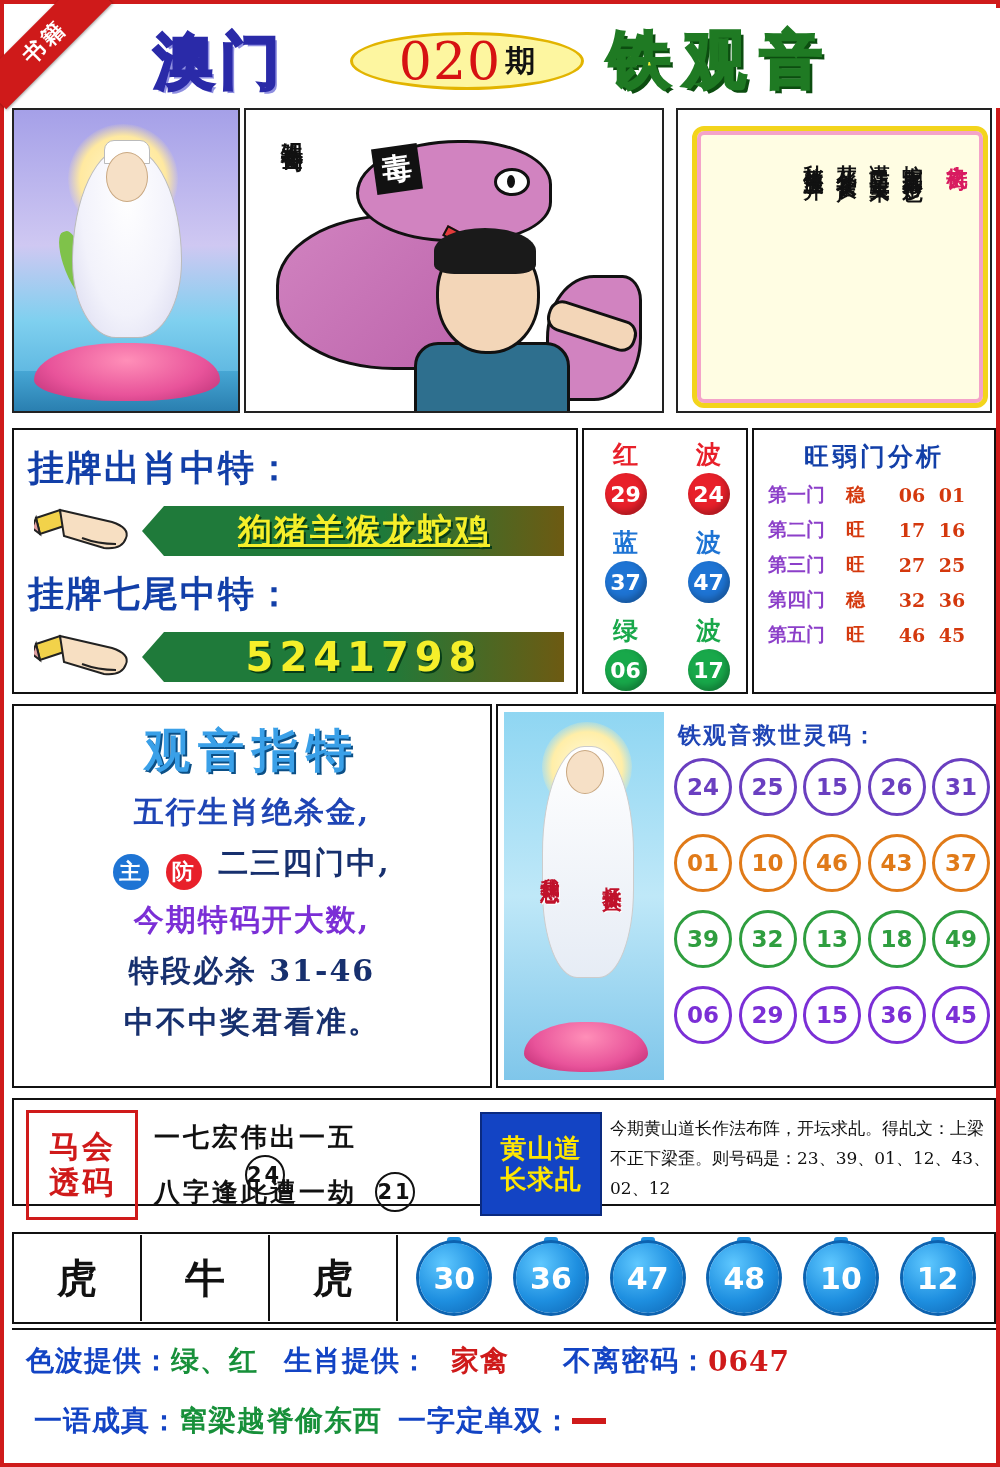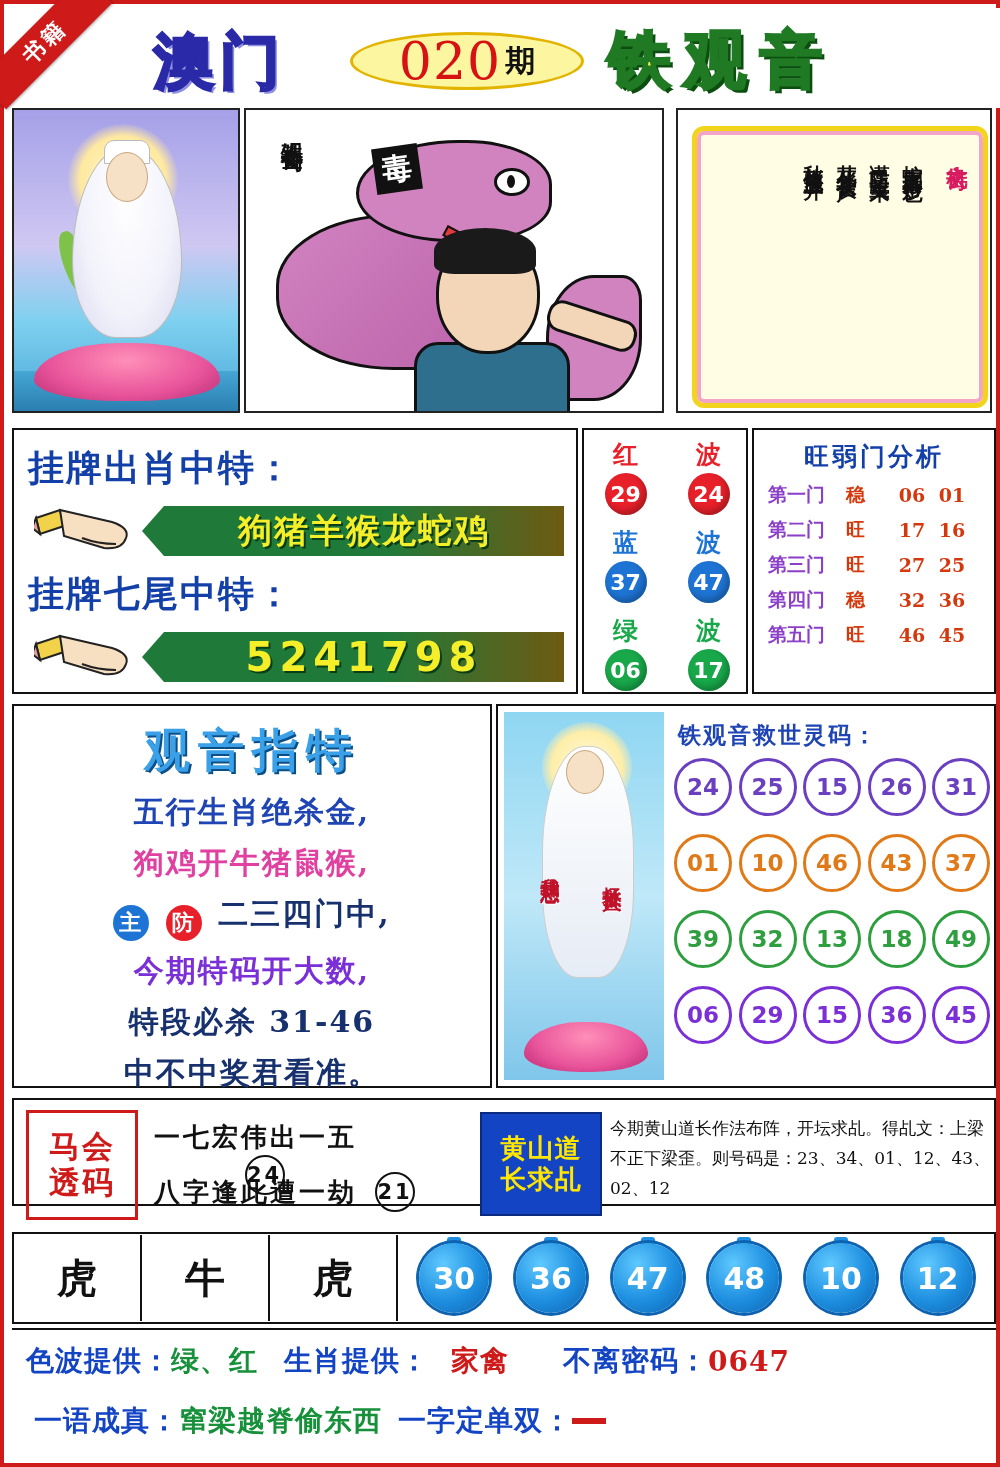--- a/index.html
+++ b/index.html
@@ -144,21 +144,21 @@
   .p-a{left:20px;top:74px;}
   .p-b{left:20px;top:200px;}
   .ribbon{position:absolute;height:50px;
     background:linear-gradient(90deg,#1f7a3a 0%,#1f7a3a 55%,#6d5a12 100%);
     display:flex;align-items:center;justify-content:center;}
   .ribbon:before{content:"";position:absolute;left:-22px;top:0;border-top:25px solid transparent;
     border-bottom:25px solid transparent;border-right:22px solid #1f7a3a;}
   .r1{left:150px;top:76px;width:400px;}
   .r2{left:150px;top:202px;width:400px;}
   .r1 .txt{font-size:34px;font-weight:bold;color:#f5ef2a;letter-spacing:2px;
-    font-family:"DejaVu Serif",serif;text-shadow:2px 2px 0 #083d18;}
+    font-family:"DejaVu Serif",serif;text-shadow:2px 2px 0 #083d18;text-decoration:underline;}
   .r2 .txt{font-size:40px;font-weight:bold;color:#f5ef2a;letter-spacing:6px;
     font-family:"DejaVu Sans",sans-serif;text-shadow:2px 2px 0 #083d18;}
   .s2mid{position:absolute;left:570px;top:0;width:166px;height:266px;
     border:2px solid #111;box-sizing:border-box;background:#fff;}
   .wave-row{position:absolute;left:0;width:166px;}
   .wave-title{display:flex;justify-content:space-around;font-size:25px;font-weight:bold;
     font-family:"DejaVu Serif",serif;}
   .wave-balls{display:flex;justify-content:space-around;margin-top:2px;}
   .ball{width:42px;height:42px;border-radius:50%;color:#fff;font-size:22px;font-weight:bold;
     display:flex;align-items:center;justify-content:center;
@@ -411,21 +411,20 @@
         <span class="door-n">46</span>
         <span class="door-n">45</span>
       </div>
     </div>
   </div>
 
   <div class="sec3">
     <div class="s3left">
       <div class="s3title">观音指特</div>
       <div class="s3line cl-blue">五行生肖绝杀金,</div>
-      <div class="s3line cl-pink">狗鸡开牛猪鼠猴,</div>
       <div class="s3line cl-dark">
         <span class="chip chip-blue">主</span>
         <span class="chip chip-red">防</span>
         <span>二三四门中,</span>
       </div>
       <div class="s3line cl-purple">今期特码开大数,</div>
       <div class="s3line cl-dark">特段必杀 31-46</div>
       <div class="s3line cl-dark">中不中奖君看准。</div>
     </div>
 
@@ -482,21 +481,21 @@
       <span class="tm-circ">24</span>
     </div>
     <div class="tm-line tm2">
       <span>八字逢此遭一劫</span>
       <span class="tm-circ">21</span>
     </div>
     <div class="huang">
       <span>黄山道</span>
       <span>长求乩</span>
     </div>
-    <div class="huang-text">今期黄山道长作法布阵，开坛求乩。得乩文：上梁不正下梁歪。则号码是：23、34、01、12、43、02、12</div>
+    <div class="huang-text">今期黄山道长作法布阵，开坛求乩。得乩文：上梁不正下梁歪。则号码是：23、39、01、12、43、02、12</div>
   </div>
 
   <div class="sec5">
     <div class="zodiac">虎</div>
     <div class="zodiac">牛</div>
     <div class="zodiac">虎</div>
     <div class="numwrap">
       <div class="gear">
           <span class="tooth"></span>
           <span class="inner">30</span>

